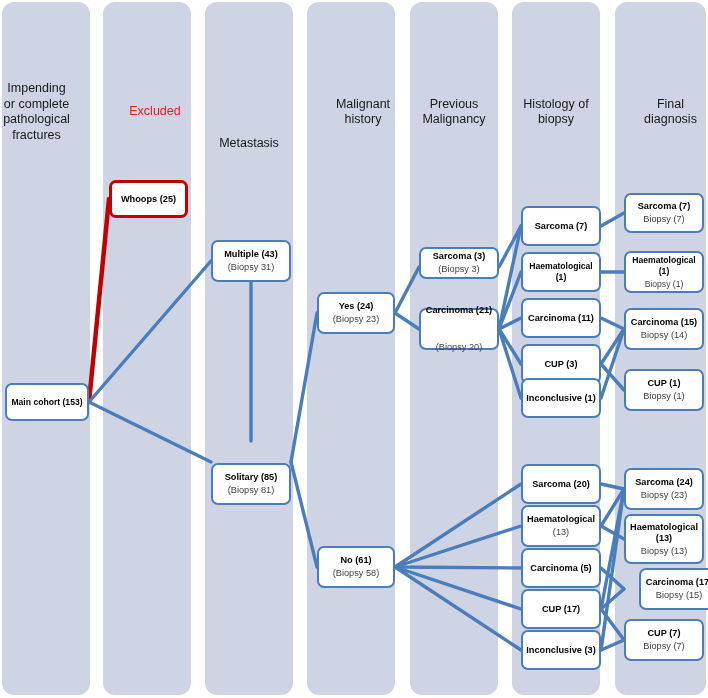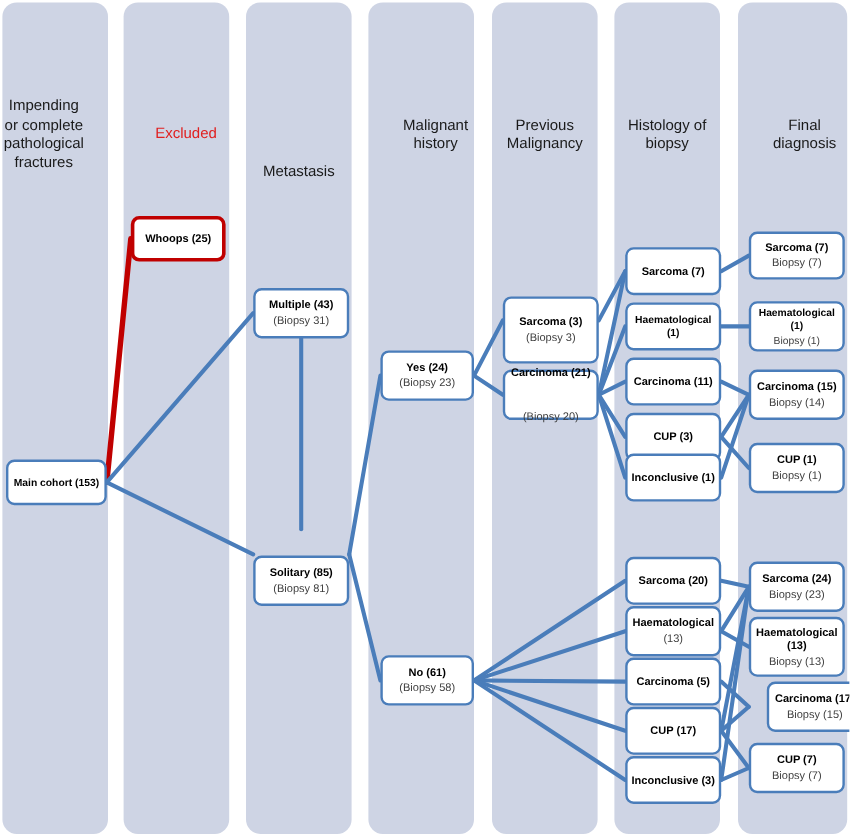--- a/index.html
+++ b/index.html
@@ -168,21 +168,21 @@
         <div class="l2">(Biopsy 81)</div>
       </div>
       <div class="node" style="left: 317px; top: 292px; width: 78px; height: 42px; border-color: rgb(74, 125, 186);">
         <div class="l1">Yes (24)</div>
         <div class="l2">(Biopsy 23)</div>
       </div>
       <div class="node" style="left: 317px; top: 546px; width: 78px; height: 42px; border-color: rgb(74, 125, 186);">
         <div class="l1">No (61)</div>
         <div class="l2">(Biopsy 58)</div>
       </div>
-      <div class="node" style="left: 419px; top: 247px; width: 80px; height: 56px; border-color: rgb(74, 125, 186);">
+      <div class="node" style="left: 419px; top: 247px; width: 80px; height: 32px; border-color: rgb(74, 125, 186);">
         <div class="l1">Sarcoma (3)</div>
         <div class="l2">(Biopsy 3)</div>
       </div>
       <div class="node" style="left: 419px; top: 308px; width: 80px; height: 42px; border-color: rgb(74, 125, 186); gap: 24px;">
         <div class="l1">Carcinoma (21)</div>
         <div class="l2">(Biopsy 20)</div>
       </div>
       <div class="node" style="left: 521px; top: 206px; width: 80px; height: 40px; border-color: rgb(74, 125, 186);">
         <div class="l1">Sarcoma (7)</div>
       </div>

